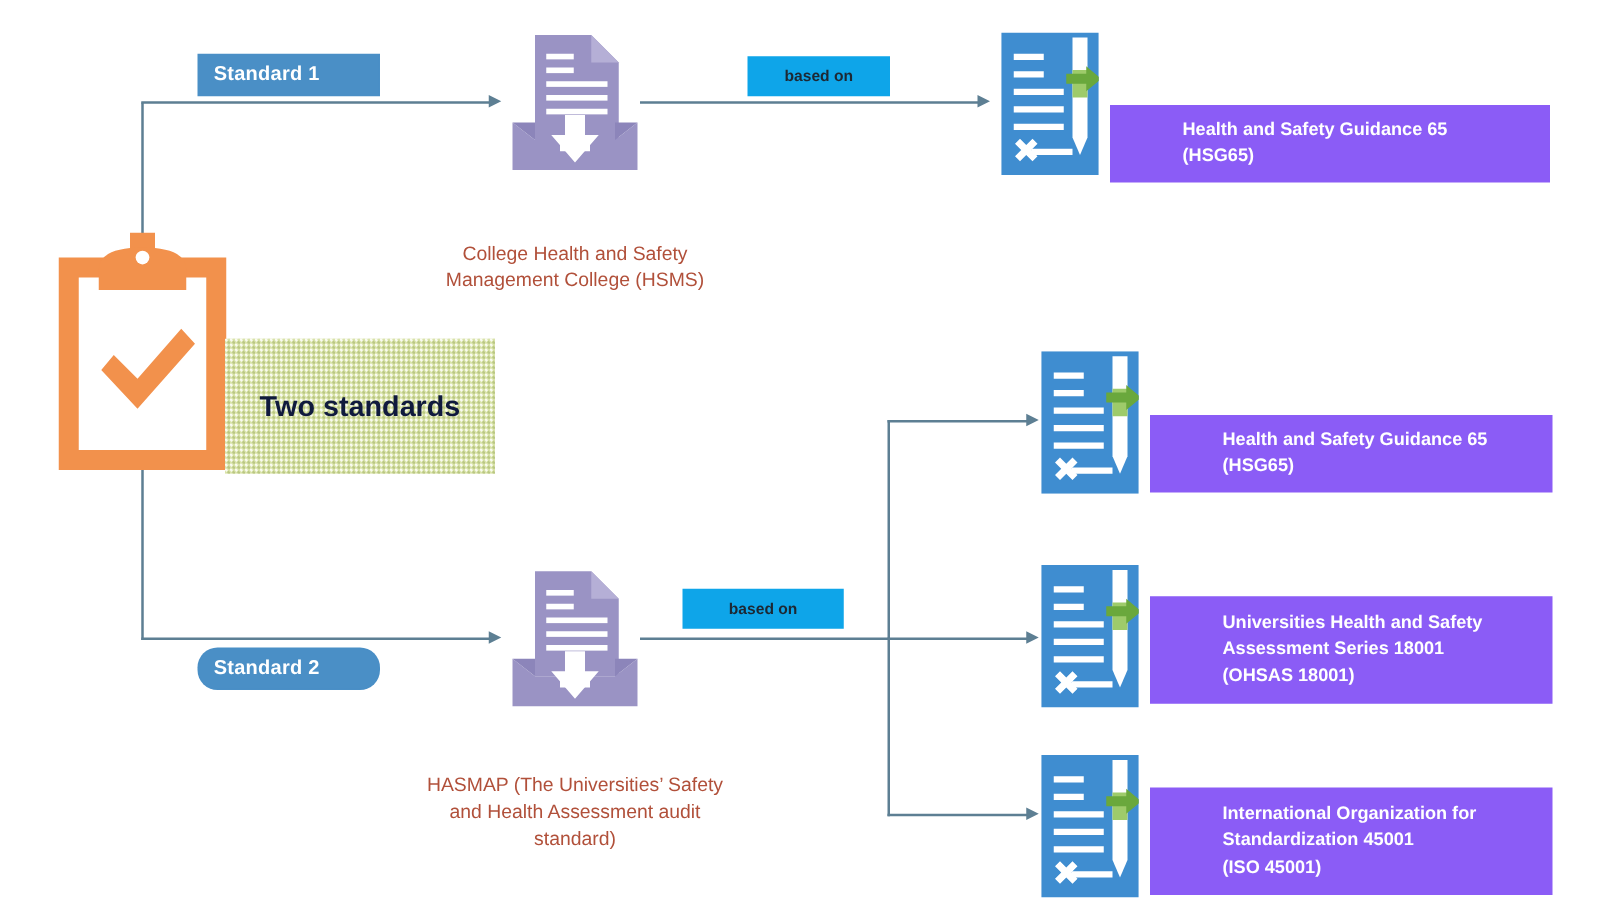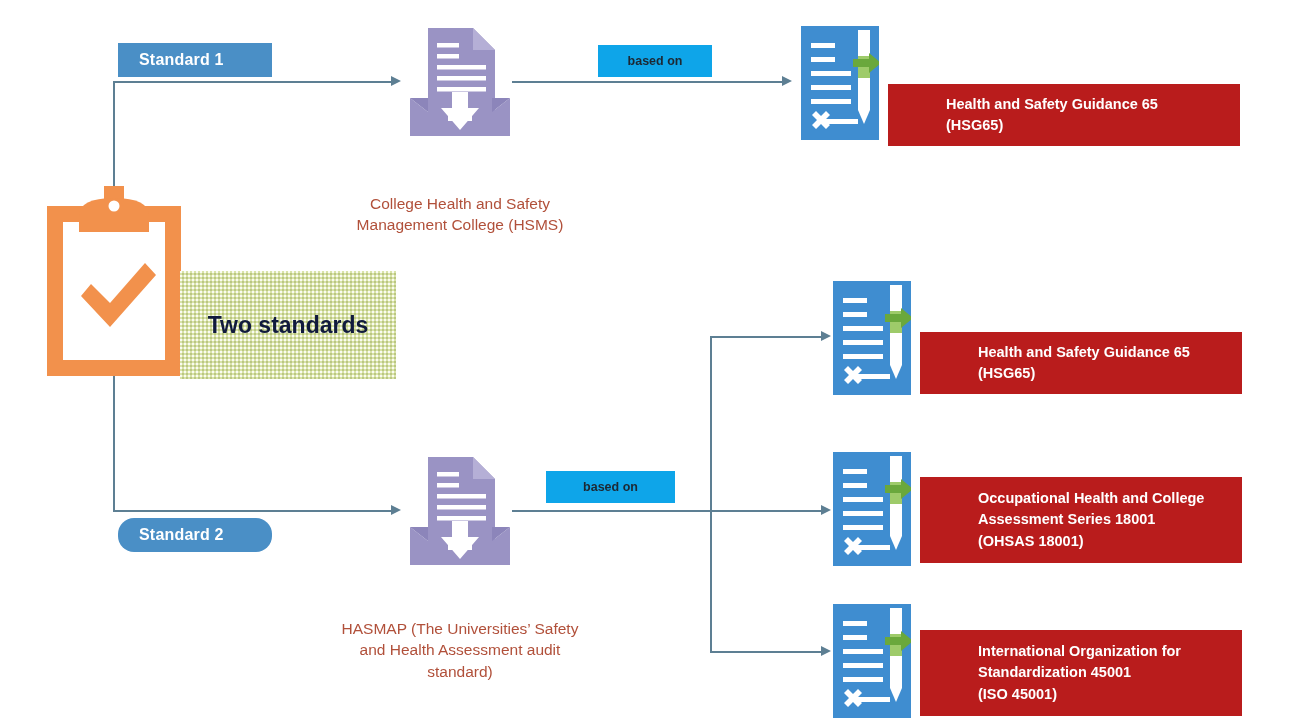--- a/index.html
+++ b/index.html
@@ -41,40 +41,41 @@
   
   .chip-standard {
     position: absolute;
     background: #4a8fc6;
     color: #ffffff;
     font-weight: bold;
     font-size: 16px;
     letter-spacing: .2px;
     display: flex;
     align-items: center;
-    padding-left: 20px;
+    padding-left: 12px;
     box-shadow: 0 0 0 1px #4a8fc6;
+    margin-left: 40px;
   }
 
   
   .chip-basedon {
     position: absolute;
     background: #0ea5e9;
     color: #1d2833;
     font-size: 12.5px;
     font-weight: bold;
     display: flex;
     align-items: center;
     justify-content: center;
   }
 
   
   .navy-box {
     position: absolute;
-    background: #b91c1c;
+    background: #8b5cf6;
     color: #ffffff;
     font-size: 14.5px;
     font-weight: bold;
     line-height: 1.45;
     padding: 10px 0 10px 58px;
     box-sizing: border-box;
     display: flex;
     flex-direction: column;
     justify-content: center;
   }
@@ -273,21 +274,21 @@
       <rect x="10" y="73" width="40" height="5" fill="#ffffff"></rect>
       <rect x="24" y="93" width="33" height="5" fill="#ffffff"></rect>
       <path d="M11 89 l4 -4 l5 5 l5 -5 l4 4 l-5 5 l5 5 l-4 4 l-5 -5 l-5 5 l-4 -4 l5 -5 z" fill="#ffffff"></path>
       <path d="M57 4 h12 v80 l-6 14 l-6 -14 z" fill="#ffffff"></path>
       <rect x="57" y="30" width="12" height="22" fill="#9ecb6a"></rect>
       <path d="M52 33 h16 v-6 l12 10 l-12 10 v-6 h-16 z" fill="#6aa83c"></path>
     </svg>
   </div>
 
   <div class="navy-box" style="left:920px; top:477px; width:322px; height:86px;">
-    <span class="ln">Occupational Health and College</span>
+    <span class="ln">Universities Health and Safety</span>
     <span class="ln">Assessment Series 18001</span>
     <span class="ln">(OHSAS 18001)</span>
   </div>
 
   <div class="icon-wrap" style="left:833px; top:604px; width:78px; height:114px;">
     <svg viewBox="0 0 78 114" xmlns="http://www.w3.org/2000/svg">
       <rect x="0" y="0" width="78" height="114" fill="#3f8dd0"></rect>
       <rect x="10" y="17" width="24" height="5" fill="#ffffff"></rect>
       <rect x="10" y="31" width="24" height="5" fill="#ffffff"></rect>
       <rect x="10" y="45" width="40" height="5" fill="#ffffff"></rect>

